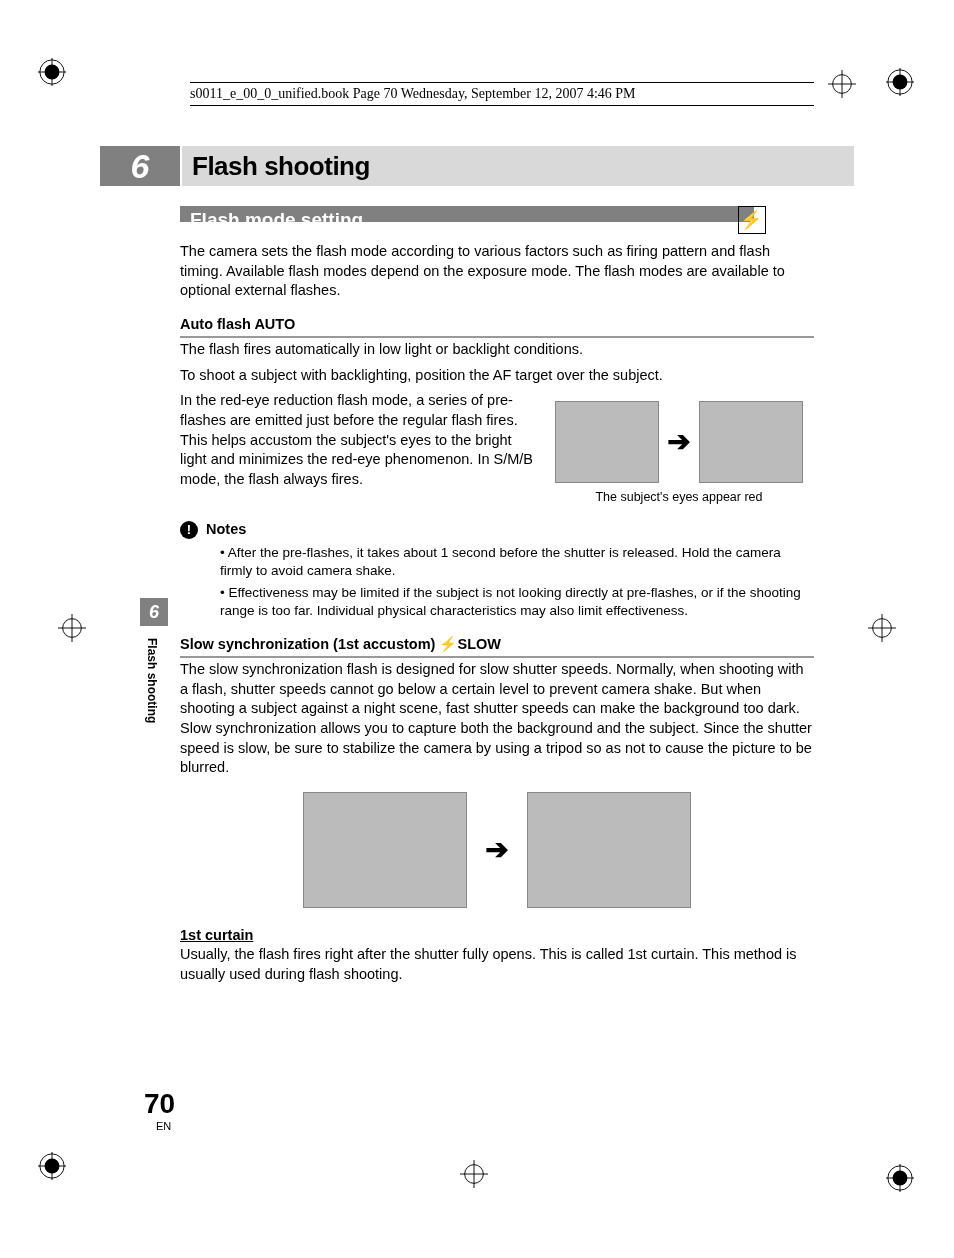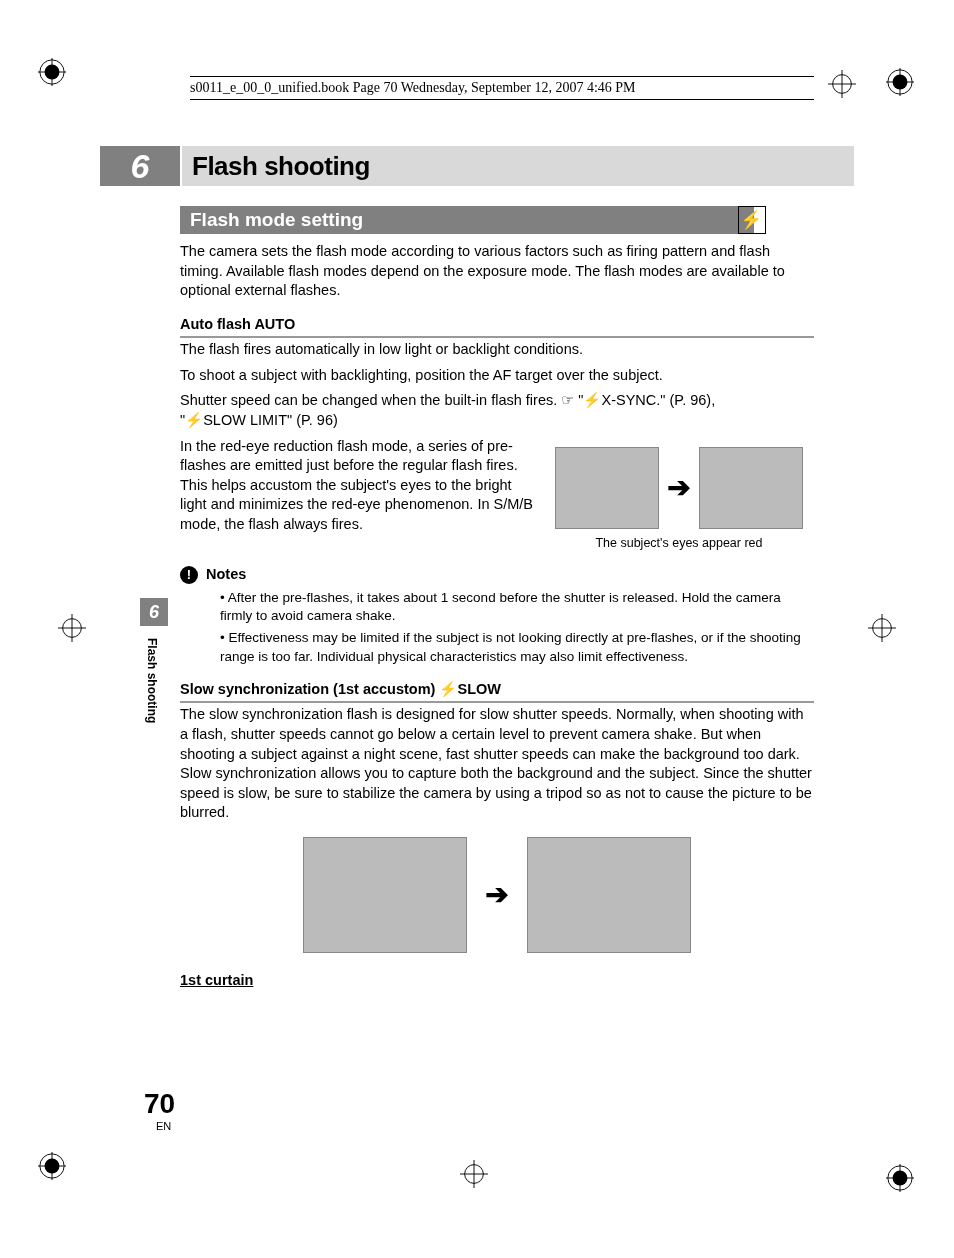--- a/index.html
+++ b/index.html
@@ -22,21 +22,21 @@
   .corner-tr { top: 68px; right: 40px; }
   .corner-bl { bottom: 78px; left: 38px; }
   .corner-br { bottom: 66px; right: 40px; }
   .cross-tr { top: 70px; right: 98px; }
   .cross-left { top: 614px; left: 58px; }
   .cross-right { top: 614px; right: 58px; }
   .cross-btm { bottom: 70px; left: 460px; }
 
   .running-header {
     position: absolute;
-    top: 76px;
+    top: 82px;
     left: 190px;
     right: 140px;
     border-top: 1px solid #000;
     border-bottom: 1px solid #000;
     padding: 3px 0;
     font-size: 14px;
     font-family: "Times New Roman", serif;
   }
   .chapter-box {
     position: absolute;
@@ -65,21 +65,21 @@
     font-family: Arial, sans-serif;
     padding-left: 10px;
     line-height: 40px;
     letter-spacing: -0.5px;
   }
   .section-bar {
     position: absolute;
     top: 206px;
     left: 180px;
     right: 200px;
-    height: 28px;
+    height: 16px;
     background: #808080;
     color: #fff;
     font-weight: bold;
     font-size: 19px;
     padding: 2px 10px;
     line-height: 24px;
   }
   .flash-badge {
     position: absolute;
     top: 206px;
@@ -265,25 +265,20 @@
 <div class="section-bar">Flash mode setting</div>
 <div class="flash-badge">⚡</div>
 
 <div class="content">
   <p>The camera sets the flash mode according to various factors such as firing pattern and flash timing. Available flash modes depend on the exposure mode. The flash modes are available to optional external flashes.</p>
 
   <div class="subhead">Auto flash  AUTO</div>
   <p>The flash fires automatically in low light or backlight conditions.</p>
   <p>To shoot a subject with backlighting, position the AF target over the subject.</p>
 
-  <p>
-    <span>Shutter speed can be changed when the built-in flash fires.  </span>
-    <span>☞ "⚡X-SYNC." (P. 96),</span><br>
-    <span>"⚡SLOW LIMIT" (P. 96)</span>
-  </p>
 
   <div class="red-eye-block">
     <div class="red-eye-text">In the red-eye reduction flash mode, a series of pre-flashes are emitted just before the regular flash fires. This helps accustom the subject's eyes to the bright light and minimizes the red-eye phenomenon. In S/M/B mode, the flash always fires.</div>
     <div class="red-eye-images">
       <div class="img-pair">
         <span class="ph ph-sm"></span>
         <span class="arrow">➔</span>
         <span class="ph ph-sm"></span>
       </div>
       <div>The subject's eyes appear red</div>
@@ -302,19 +297,20 @@
   <div class="subhead">Slow synchronization (1st accustom)  ⚡SLOW</div>
   <p>The slow synchronization flash is designed for slow shutter speeds. Normally, when shooting with a flash, shutter speeds cannot go below a certain level to prevent camera shake. But when shooting a subject against a night scene, fast shutter speeds can make the background too dark. Slow synchronization allows you to capture both the background and the subject. Since the shutter speed is slow, be sure to stabilize the camera by using a tripod so as not to cause the picture to be blurred.</p>
 
   <div class="slow-sync-pair">
     <span class="ph ph-md"></span>
     <span class="arrow">➔</span>
     <span class="ph ph-md"></span>
   </div>
 
   <div class="underline-head">1st curtain</div>
+  <p>Usually, the flash fires right after the shutter fully opens. This is called 1st curtain. This method is usually used during flash shooting.</p>
 </div>
 
 <div class="side-tab">6</div>
 <div class="side-label">Flash shooting</div>
 
 <div class="page-number">70</div>
 <div class="page-lang">EN</div>
 
 </body></html>

